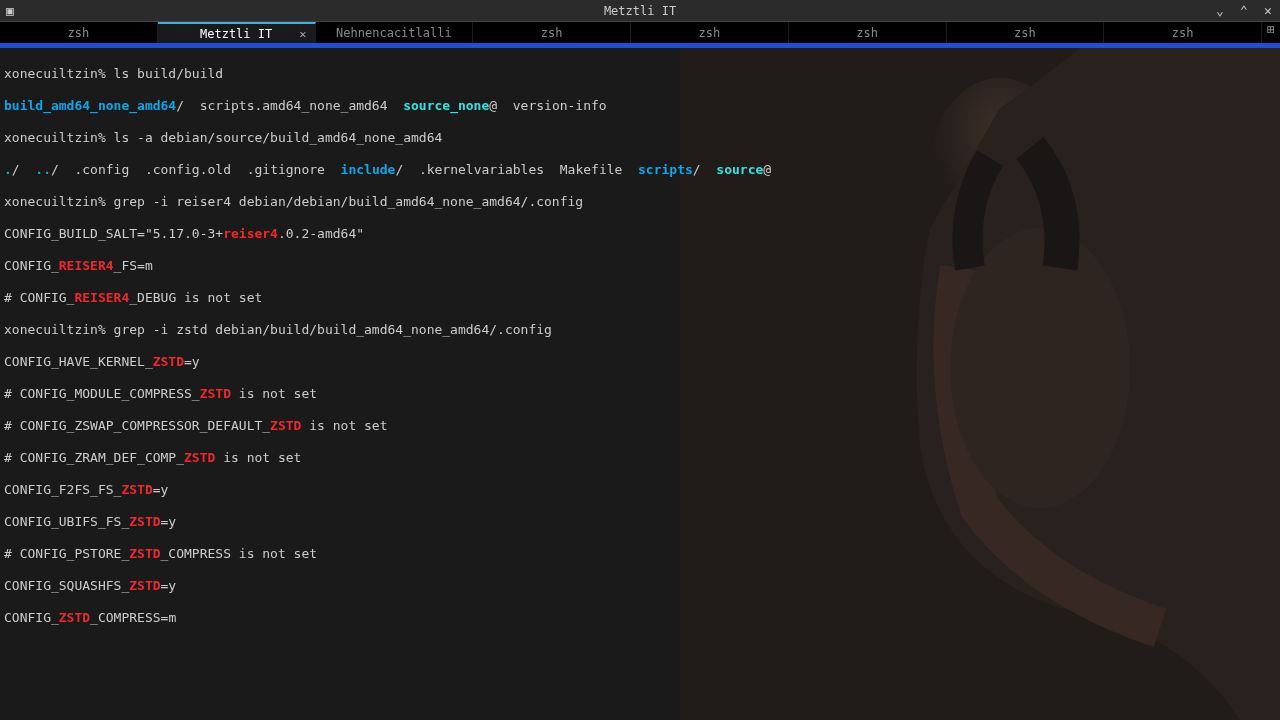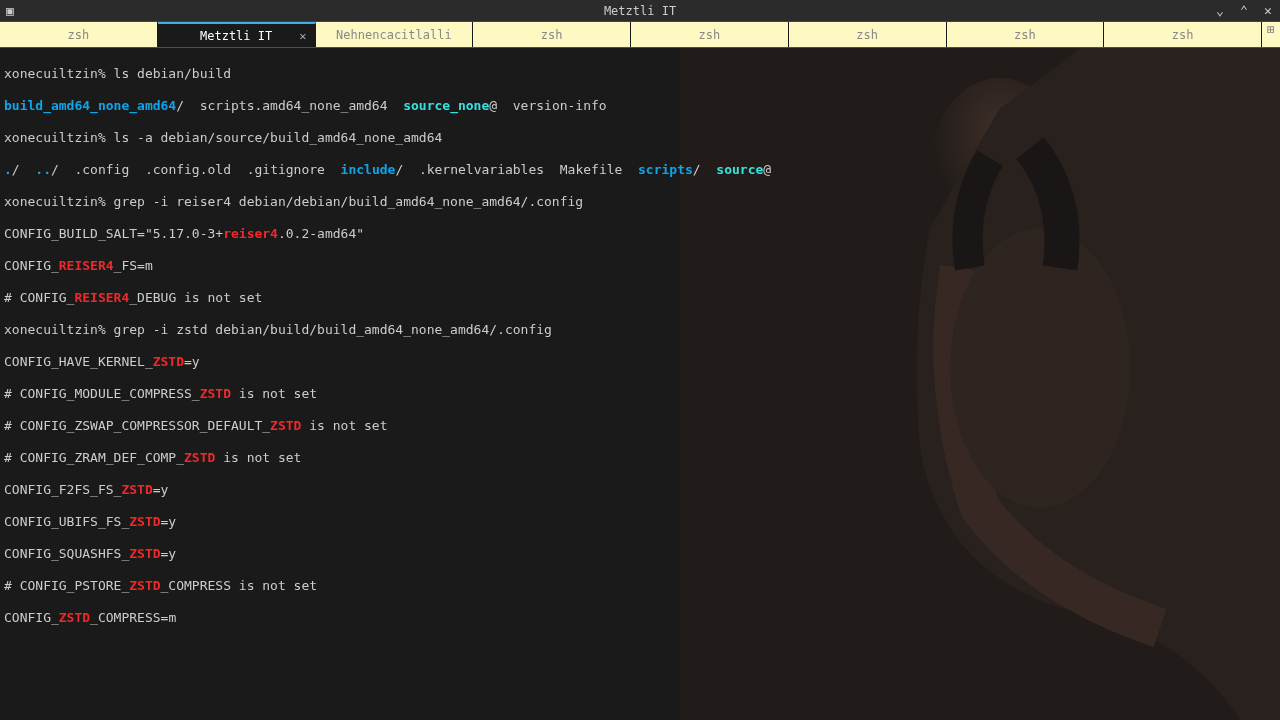--- a/index.html
+++ b/index.html
@@ -2,21 +2,21 @@
 <html><head>
 <meta charset="utf-8">
 <style>
 *{margin:0;padding:0;box-sizing:border-box}
 body{background:#1a1a1a;font-family:monospace;font-size:13px;color:#ccc;width:1280px;height:720px;overflow:hidden;position:relative}
 .titlebar{height:22px;background:#2b2b2b;display:flex;align-items:center;justify-content:center;position:relative;border-bottom:1px solid #444}
 .titlebar .ttl{color:#ccc;font-size:12px}
 .titlebar .ctl{position:absolute;right:4px;display:flex;gap:8px}
 .titlebar .ctl span{width:16px;text-align:center;color:#ccc;cursor:pointer}
 .titlebar .icon{position:absolute;left:6px;color:#ccc}
-.tabs{height:26px;background:#fef9c3;display:flex;border-bottom:1px solid #1d4ed8}
+.tabs{height:26px;background:#000000;display:flex;border-bottom:5px solid #1d4ed8}
 .tab{flex:1;display:flex;align-items:center;justify-content:center;border-right:1px solid #1a1a1a;color:#888;font-size:12px;cursor:pointer;position:relative}
 .tab.active{background:#1a1a1a;color:#fff;border-top:2px solid #3daee9}
 .tab .close{position:absolute;right:8px;color:#aaa}
 .grid{width:18px;text-align:center;color:#888}
 .term{padding:2px 4px;white-space:pre;line-height:16px;position:relative;z-index:2}
 .bg{position:absolute;right:0;top:48px;width:600px;height:672px;z-index:1;opacity:0.45}
 .bg svg{width:100%;height:100%}
 .c-cyan{color:#34e2e2}
 .c-blue{color:#0ea5e9}
 .c-red{color:#ef2929}
@@ -76,37 +76,37 @@
   <ellipse cx="320" cy="120" rx="70" ry="90" fill="url(#g1)"></ellipse>
   <path d="M250 180 Q230 280 240 400 Q260 520 380 560 Q500 580 560 672 L600 672 L600 0 L400 0 Q350 40 320 60 Z" fill="#3a2a22"></path>
   <path d="M280 220 Q260 340 300 460 Q360 540 480 580" fill="none" stroke="#5a3a2e" stroke-width="40"></path>
   <ellipse cx="360" cy="320" rx="90" ry="140" fill="#4a3428"></ellipse>
   <path d="M310 110 Q280 160 290 220" stroke="#1a1210" stroke-width="30" fill="none"></path>
   <path d="M350 100 Q390 150 380 220" stroke="#1a1210" stroke-width="35" fill="none"></path>
 </svg>
 </div>
 
 <div class="term">
-<div><span>xonecuiltzin%</span> <span>ls debian/build</span></div>
+<div><span>xonecuiltzin%</span> <span>ls build/build</span></div>
 <div><span class="c-blue bold">build_amd64_none_amd64</span>/  <span>scripts.amd64_none_amd64</span>  <span class="c-cyan bold">source_none</span><span>@</span>  <span>version-info</span></div>
 <div><span>xonecuiltzin%</span> <span>ls -a debian/source/build_amd64_none_amd64</span></div>
 <div><span class="c-blue bold">.</span>/  <span class="c-blue bold">..</span>/  <span>.config</span>  <span>.config.old</span>  <span>.gitignore</span>  <span class="c-blue bold">include</span>/  <span>.kernelvariables</span>  <span>Makefile</span>  <span class="c-blue bold">scripts</span>/  <span class="c-cyan bold">source</span><span>@</span></div>
 <div><span>xonecuiltzin%</span> <span>grep -i reiser4 debian/debian/build_amd64_none_amd64/.config</span></div>
 <div><span>CONFIG_BUILD_SALT="5.17.0-3+</span><span class="c-red bold">reiser4</span><span>.0.2-amd64"</span></div>
 <div><span>CONFIG_</span><span class="c-red bold">REISER4</span><span>_FS=m</span></div>
 <div><span># CONFIG_</span><span class="c-red bold">REISER4</span><span>_DEBUG is not set</span></div>
 <div><span>xonecuiltzin%</span> <span>grep -i zstd debian/build/build_amd64_none_amd64/.config</span></div>
 <div><span>CONFIG_HAVE_KERNEL_</span><span class="c-red bold">ZSTD</span><span>=y</span></div>
 <div><span># CONFIG_MODULE_COMPRESS_</span><span class="c-red bold">ZSTD</span><span> is not set</span></div>
 <div><span># CONFIG_ZSWAP_COMPRESSOR_DEFAULT_</span><span class="c-red bold">ZSTD</span><span> is not set</span></div>
 <div><span># CONFIG_ZRAM_DEF_COMP_</span><span class="c-red bold">ZSTD</span><span> is not set</span></div>
 <div><span>CONFIG_F2FS_FS_</span><span class="c-red bold">ZSTD</span><span>=y</span></div>
 <div><span>CONFIG_UBIFS_FS_</span><span class="c-red bold">ZSTD</span><span>=y</span></div>
+<div><span># CONFIG_PSTORE_</span><span class="c-red bold">ZSTD</span><span>_COMPRESS is not set</span></div>
 <div><span>CONFIG_SQUASHFS_</span><span class="c-red bold">ZSTD</span><span>=y</span></div>
-<div><span># CONFIG_PSTORE_</span><span class="c-red bold">ZSTD</span><span>_COMPRESS is not set</span></div>
 <div><span>CONFIG_</span><span class="c-red bold">ZSTD</span><span>_COMPRESS=m</span></div>
 
 
 
 
 
 
 
 
 

